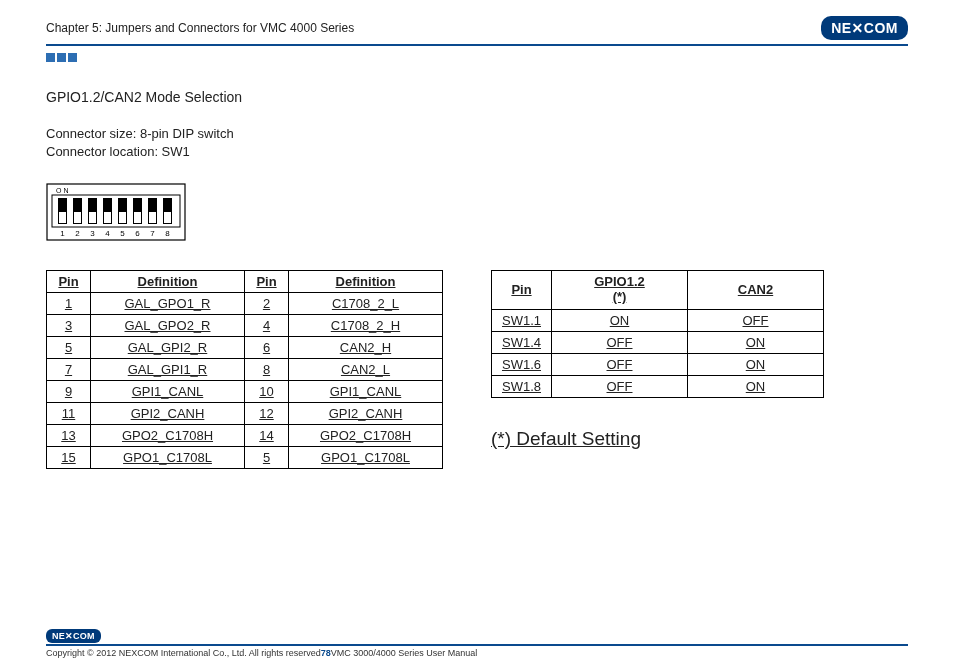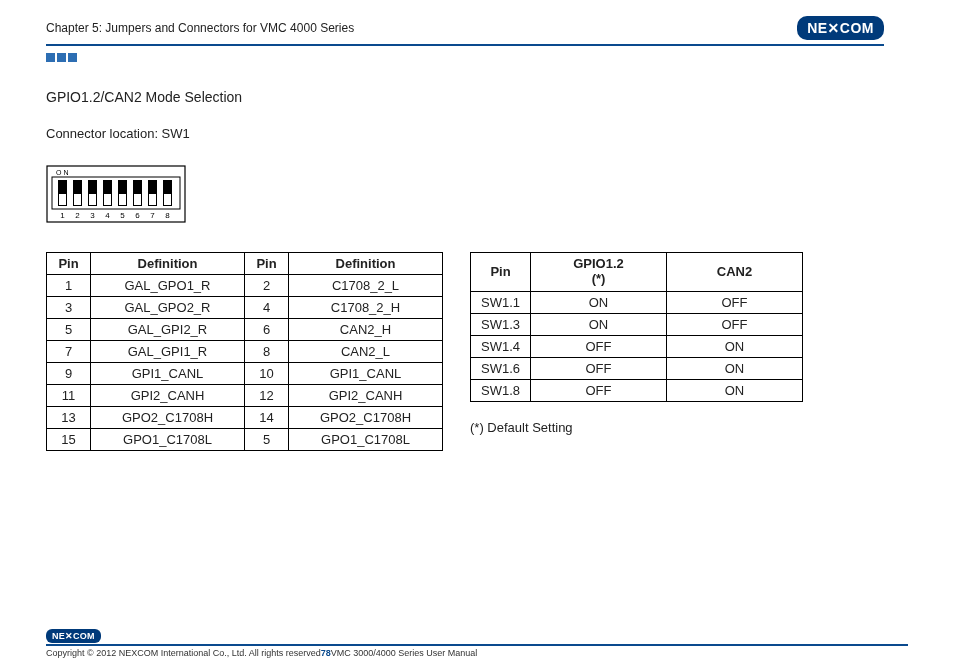--- a/index.html
+++ b/index.html
@@ -8,21 +8,21 @@
     padding: 0;
     width: 954px;
     height: 672px;
     font-family: "Segoe UI", Arial, sans-serif;
     font-size: 13px;
     color: #222;
     background: #fff;
     position: relative;
   }
   .page {
-    padding: 14px 70px 0 46px;
+    padding: 14px 46px 0 46px;
   }
   .header-row {
     display: flex;
     justify-content: space-between;
     align-items: center;
     height: 28px;
   }
   .chapter-title {
     font-size: 12px;
     color: #222;
@@ -62,22 +62,23 @@
   .spec-line {
     font-size: 13px;
     line-height: 1.4;
   }
   .dip-svg {
     margin-top: 22px;
     margin-bottom: 26px;
   }
   .tables-row {
     display: flex;
-    gap: 27px;
+    gap: 48px;
     align-items: flex-start;
+    text-decoration: underline;
   }
   table {
     border-collapse: collapse;
     font-size: 13px;
   }
   th, td {
     border: 1px solid #000;
     padding: 2px 6px;
     text-align: center;
     height: 22px;
@@ -85,22 +86,22 @@
   th { font-weight: bold; }
   .t1 th:nth-child(1), .t1 td:nth-child(1),
   .t1 th:nth-child(3), .t1 td:nth-child(3) { width: 44px; }
   .t1 th:nth-child(2), .t1 td:nth-child(2),
   .t1 th:nth-child(4), .t1 td:nth-child(4) { width: 154px; }
   .t2 th:nth-child(1), .t2 td:nth-child(1) { width: 60px; }
   .t2 th:nth-child(2), .t2 td:nth-child(2) { width: 136px; }
   .t2 th:nth-child(3), .t2 td:nth-child(3) { width: 136px; }
   .t2 th { line-height: 1.15; padding-top:4px; padding-bottom:4px; }
   .note {
-    margin-top: 18px;
-    font-size: 13px;
+    margin-top: 30px;
+    font-size: 19px;
   }
   .footer {
     position: absolute;
     bottom: 14px;
     left: 46px;
     right: 46px;
   }
   .footer-logo {
     background: #003a7a;
     color: #fff;
@@ -134,20 +135,21 @@
   <div class="header-row">
     <div class="chapter-title">Chapter 5: Jumpers and Connectors for VMC 4000 Series</div>
     <div class="logo">
       <span>NE</span><span class="logo-sep">✕</span><span>COM</span>
     </div>
   </div>
   <div class="hr-top"></div>
   <div class="squares"><span></span><span></span><span></span></div>
 
   <div class="section-title">GPIO1.2/CAN2 Mode Selection</div>
+  <div class="spec-line">Connector size: 8-pin DIP switch</div>
   <div class="spec-line">Connector location: SW1</div>
 
   <div class="dip-svg">
     <svg width="140" height="58" viewBox="0 0 140 58">
       <rect x="1" y="1" width="138" height="56" fill="none" stroke="#000" stroke-width="1.2"></rect>
       <rect x="6" y="12" width="128" height="32" fill="none" stroke="#000" stroke-width="1"></rect>
       <text x="10" y="10" font-size="7" font-family="Arial">O N</text>
 
       <g id="dip-sliders">
           <rect x="12" y="15" width="9" height="26" fill="#000"></rect>
@@ -251,25 +253,20 @@
               <th>CAN2</th>
             </tr>
           </thead>
         <tbody id="t2-body">
             <tr>
               <td>SW1.1</td>
               <td>ON</td>
               <td>OFF</td>
             </tr>
             <tr>
-              <td>SW1.3</td>
-              <td>ON</td>
-              <td>OFF</td>
-            </tr>
-            <tr>
               <td>SW1.4</td>
               <td>OFF</td>
               <td>ON</td>
             </tr>
             <tr>
               <td>SW1.6</td>
               <td>OFF</td>
               <td>ON</td>
             </tr>
             <tr>

